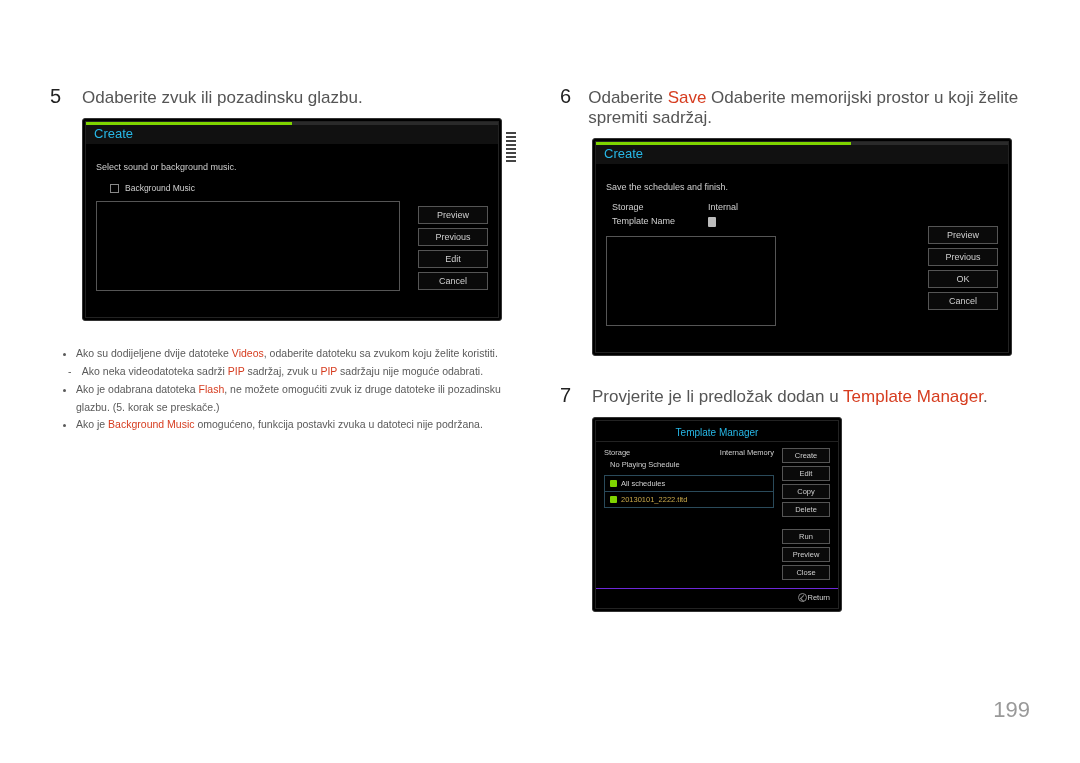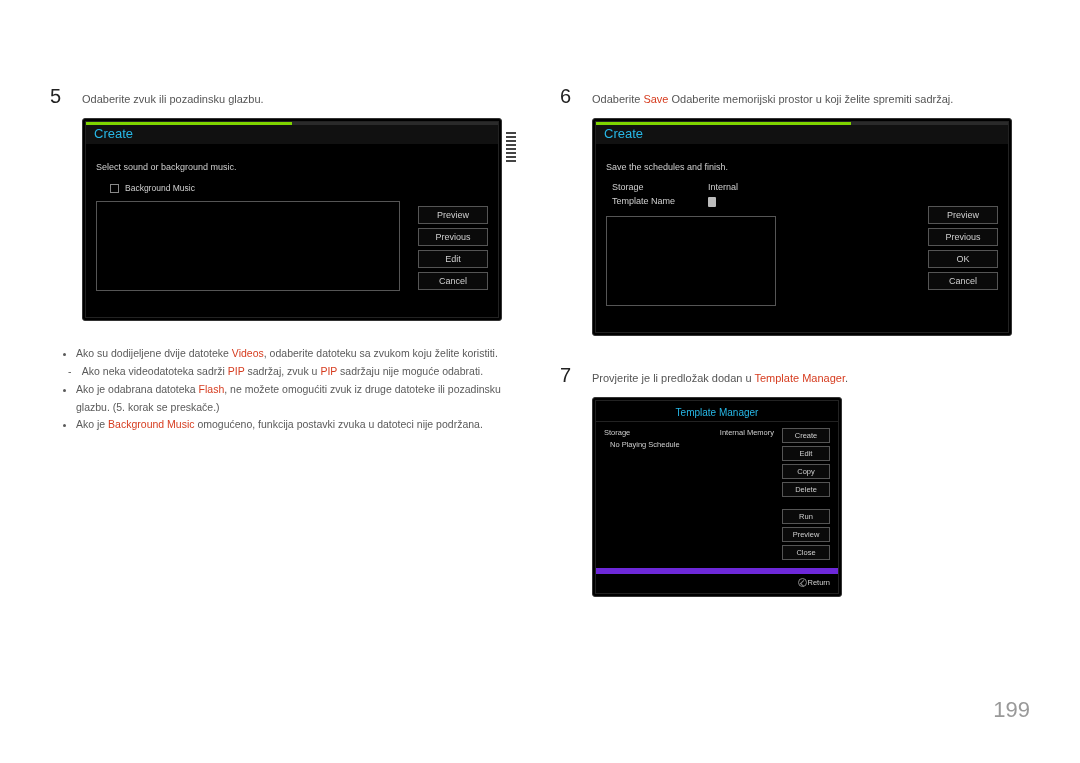--- a/index.html
+++ b/index.html
@@ -2,21 +2,21 @@
 <html><head>
 <meta charset="utf-8">
 <style>
   * { box-sizing: border-box; margin: 0; padding: 0; }
   html, body { width: 1080px; height: 763px; background: #fff; font-family: Arial, Helvetica, sans-serif; color: #333; }
   .page { position: relative; width: 1080px; height: 763px; padding: 85px 50px 0 50px; }
   .columns { display: flex; gap: 40px; }
   .col { flex: 1; }
   .step-row { display: flex; align-items: baseline; gap: 14px; margin-bottom: 10px; }
   .step-num { font-size: 20px; font-weight: 300; color: #222; width: 18px; }
-  .step-text { font-size: 11px; color: #555; font-weight: 300; }
+  .step-text { font-size: 17px; color: #555; font-weight: 300; }
   .red { color: #d63c1f; }
 
   .device-wrap { display: flex; align-items: flex-start; }
   .device-wrap .spacer { width: 32px; }
   .device { background: #000; border: 1px solid #333; border-radius: 3px; width: 420px; padding: 2px; }
   .screen { background: #000; border: 1px solid #222; }
   .bar { position: relative; height: 22px; background: #111; display: flex; align-items: center; padding-left: 8px; }
   .bar-title { color: #27b7e6; font-size: 13px; font-weight: 300; }
   .bar-prog { position: absolute; top: 0; left: 0; height: 3px; background: #7fd400; }
   .bar-prog.w1 { width: 50%; }
@@ -62,21 +62,21 @@
   .tm-box { border: 1px solid #2a4a5a; margin-top: 3px; }
   .tm-item { display: flex; align-items: center; gap: 4px; font-size: 7.5px; padding: 3px 5px; color: #cfcfcf; }
   .tm-item .sq { width: 7px; height: 7px; background: #7fd400; border-radius: 1px; }
   .tm-item.sel { color: #c9a84a; }
   .tm-item.sel .sq { background: #7fd400; border: 0; }
   .tm-sep { height: 1px; background: #2a4a5a; }
 
   .tm-right { display: flex; flex-direction: column; gap: 3px; margin-left: 8px; }
   .ui-btn-sm { width: 48px; font-size: 7.5px; padding: 2px 0; }
 
-  .tm-return { display: flex; justify-content: flex-end; align-items: center; padding: 4px 8px 6px 0; border-top: 6px solid #6d28d9; }
+  .tm-return { display: flex; justify-content: flex-end; align-items: center; padding: 4px 8px 6px 0; border-top: 1px solid #6d28d9; }
   .tm-return .ret-icon { width: 9px; height: 9px; border: 1px solid #888; border-radius: 50%; position: relative; }
   .tm-return .ret-icon:after { content: ""; position: absolute; width: 4px; height: 4px; border-left: 1px solid #888; border-bottom: 1px solid #888; transform: rotate(45deg); left: 2px; top: 1.5px; }
   .tm-return-txt { font-size: 7.5px; color: #cfcfcf; }
 
   .page-num { position: absolute; right: 50px; bottom: 40px; font-size: 22px; color: #999; font-weight: 300; }
 </style>
 </head>
 <body>
 
 <div class="page">
@@ -200,20 +200,31 @@
         <div class="device2">
           <div class="screen">
             <div class="tm-head">Template Manager</div>
             <div class="tm-body">
               <div class="tm-left">
                 <div class="tm-row1">
                   <span>Storage</span>
                   <span>Internal Memory</span>
                 </div>
                 <div class="tm-row2">No Playing Schedule</div>
+                <div class="tm-box">
+                  <div class="tm-item">
+                    <div class="sq"></div>
+                    <span>All schedules</span>
+                  </div>
+                  <div class="tm-sep"></div>
+                  <div class="tm-item sel">
+                    <div class="sq"></div>
+                    <span>20130101_2222.tltd</span>
+                  </div>
+                </div>
               </div>
               <div class="tm-right">
                 <div class="ui-btn-sm">Create</div>
                 <div class="ui-btn-sm">Edit</div>
                 <div class="ui-btn-sm">Copy</div>
                 <div class="ui-btn-sm">Delete</div>
                 <div style="height:6px"></div>
                 <div class="ui-btn-sm">Run</div>
                 <div class="ui-btn-sm">Preview</div>
                 <div class="ui-btn-sm">Close</div>

